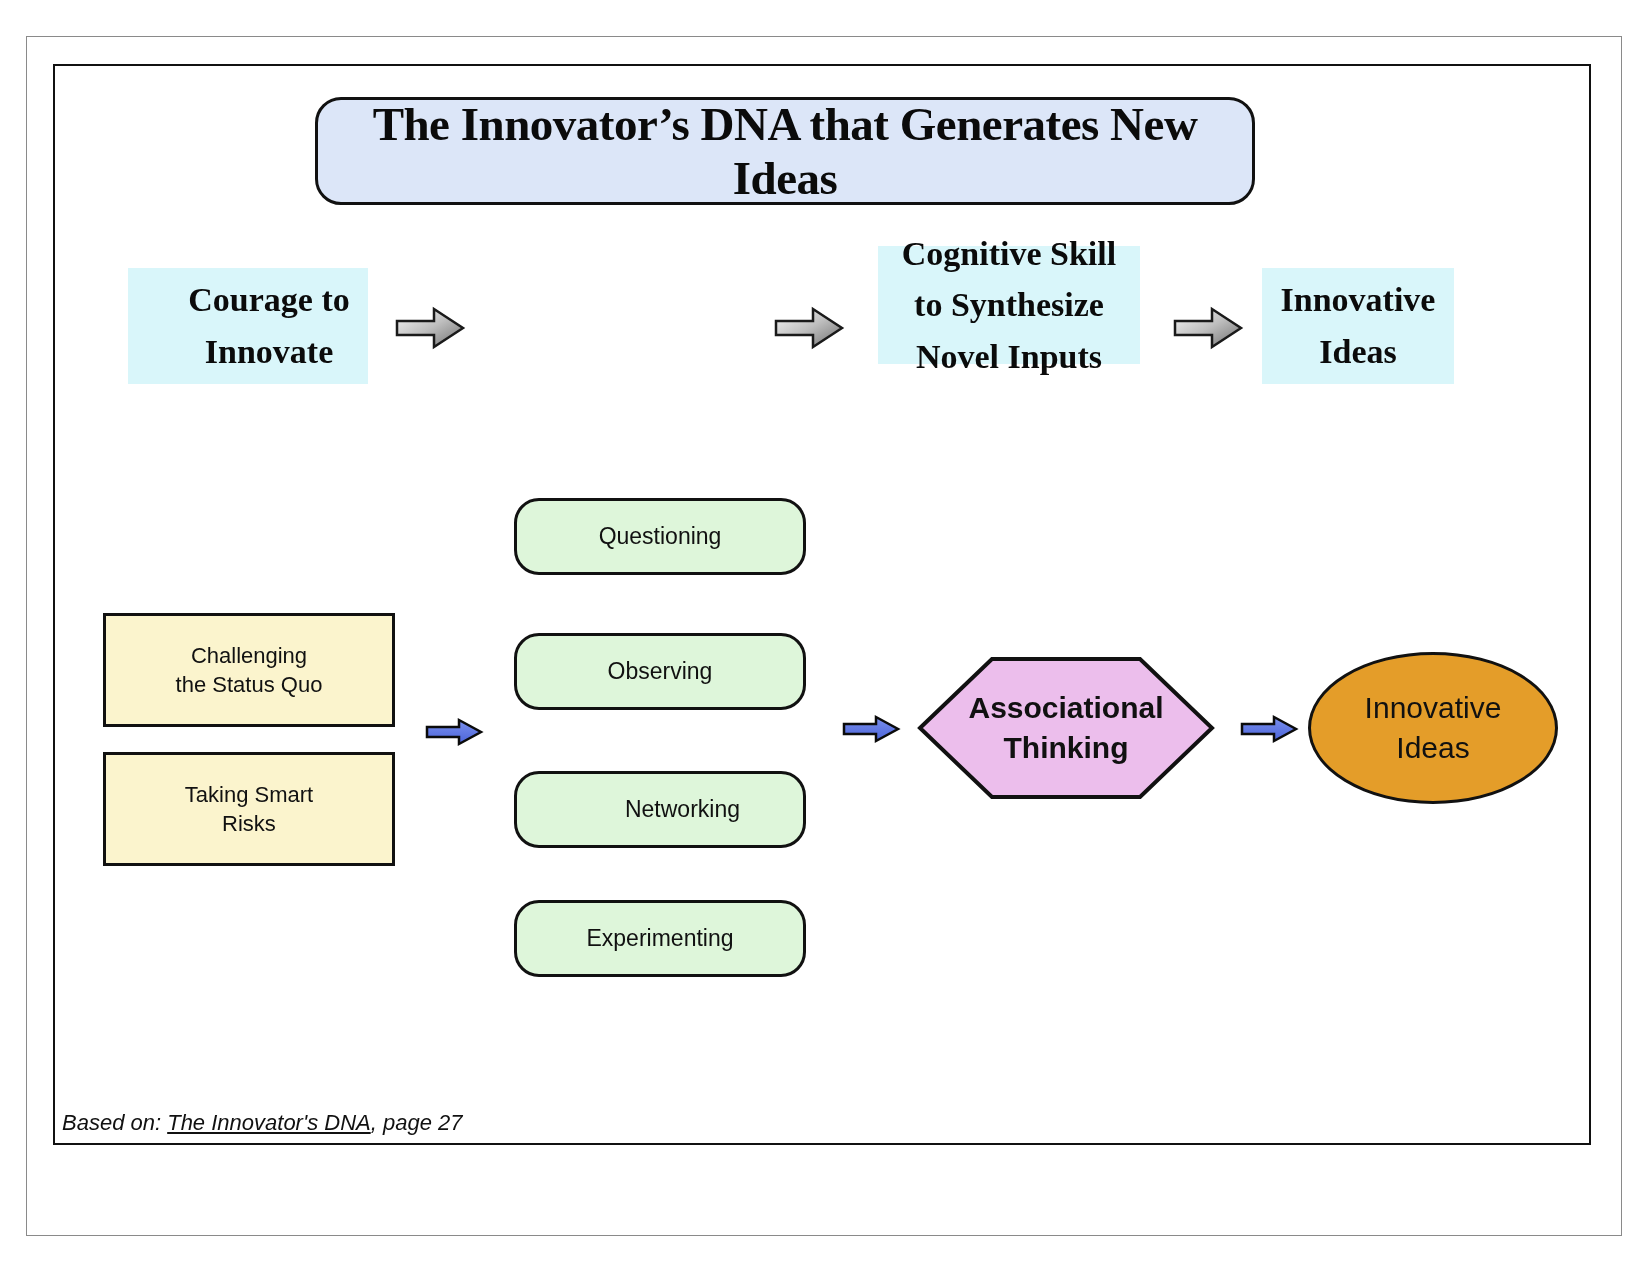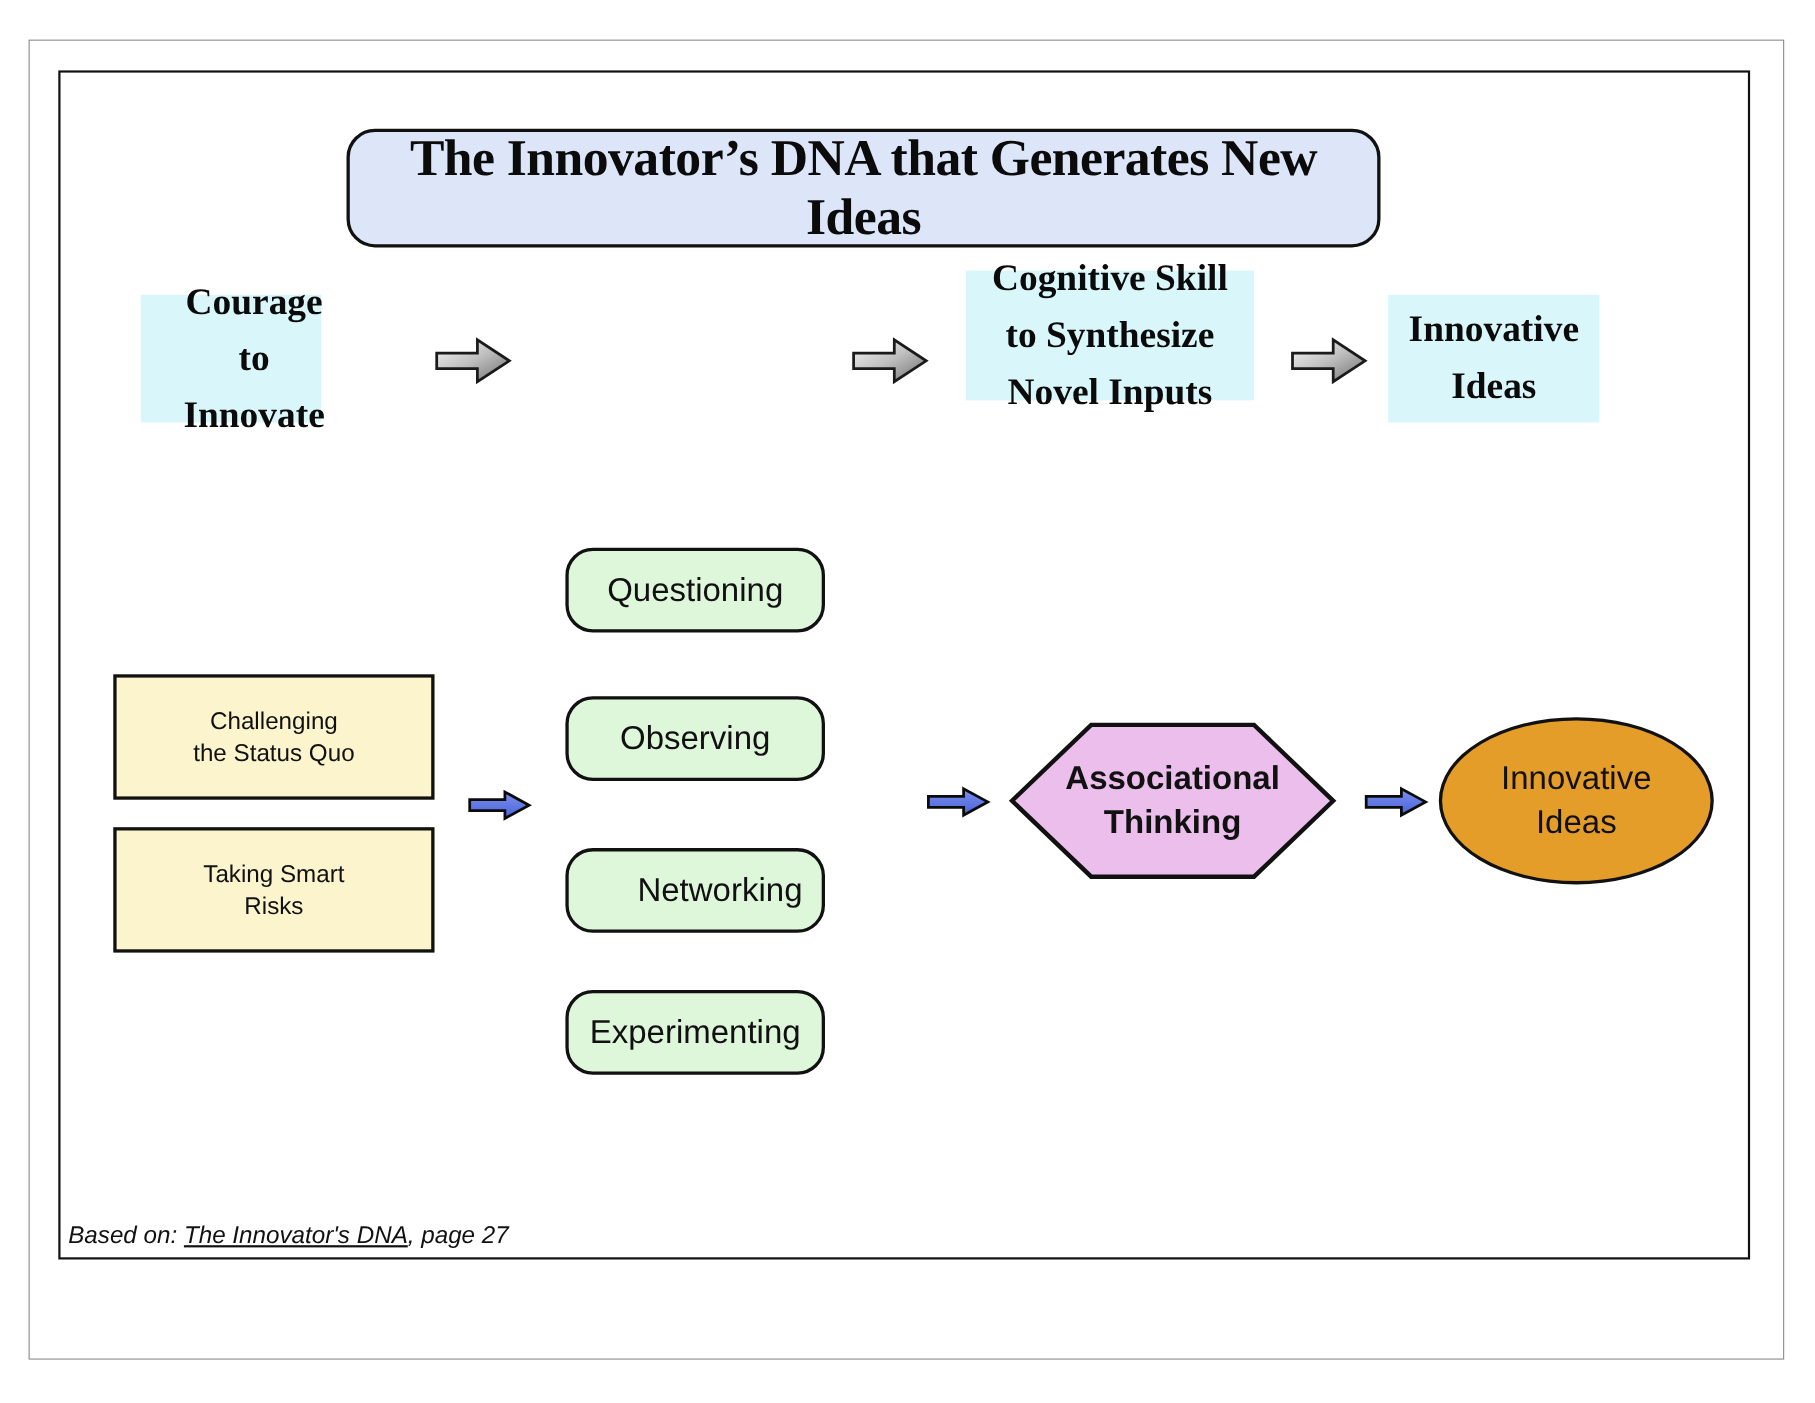--- a/index.html
+++ b/index.html
@@ -44,21 +44,20 @@
     left: 315px; top: 97px;
     width: 940px; height: 108px;
     background: #dce6f8;
     border: 3px solid #111111;
     border-radius: 26px;
     font-family: "Liberation Serif", "DejaVu Serif", serif;
     font-weight: bold;
     font-size: 47px;
     letter-spacing: -0.5px;
     color: #0b0b0b;
-    margin-top: 20px;
   }
 
   .cyan-box {
     background: #d9f6fa;
     font-family: "Liberation Serif", "DejaVu Serif", serif;
     font-weight: bold;
     font-size: 34px;
     line-height: 1.52;
     color: #0b0b0b;
   }
@@ -68,25 +67,25 @@
     width: 292px; height: 114px;
     background: #fbf4cd;
     border: 3px solid #111111;
     font-size: 22px;
     line-height: 1.32;
     color: #111111;
   }
 
   .green-box {
     left: 514px;
-    width: 236px; height: 77px;
+    width: 292px; height: 77px;
     background: #def6da;
     border: 3px solid #111111;
     border-radius: 25px;
-    font-size: 30px;
+    font-size: 23px;
     color: #111111;
   }
 
   .hex-wrap { left: 916px; top: 656px; width: 300px; height: 144px; }
   .hex-label {
     position: absolute; inset: 0;
     font-size: 30px;
     line-height: 1.35;
     color: #111111;
     font-weight: bold;
@@ -134,21 +133,21 @@
     </defs>
   </svg>
 
   <div class="outer-frame"></div>
   <div class="inner-frame"></div>
 
   <div class="abs center-flex title-box">
     <span>The Innovator’s DNA that Generates New Ideas</span>
   </div>
 
-  <div class="abs center-flex cyan-box" style="left:128px; top:268px; width:164px; height:116px;padding-left:42px;">
+  <div class="abs center-flex cyan-box" style="left:128px; top:268px; width:240px; height:116px;padding-left:42px;">
     <span class="multiline">Courage to
 Innovate</span>
   </div>
 
   <svg class="arrow" style="left:394px; top:304px;" width="72" height="48" viewBox="0 0 72 48">
     <polygon points="3,17 40,17 40,5 69,24 40,43 40,31 3,31" fill="url(#grayGrad)" stroke="#1a1a1a" stroke-width="2.5" stroke-linejoin="miter"></polygon>
   </svg>
 
 
   <svg class="arrow" style="left:773px; top:304px;" width="72" height="48" viewBox="0 0 72 48">

